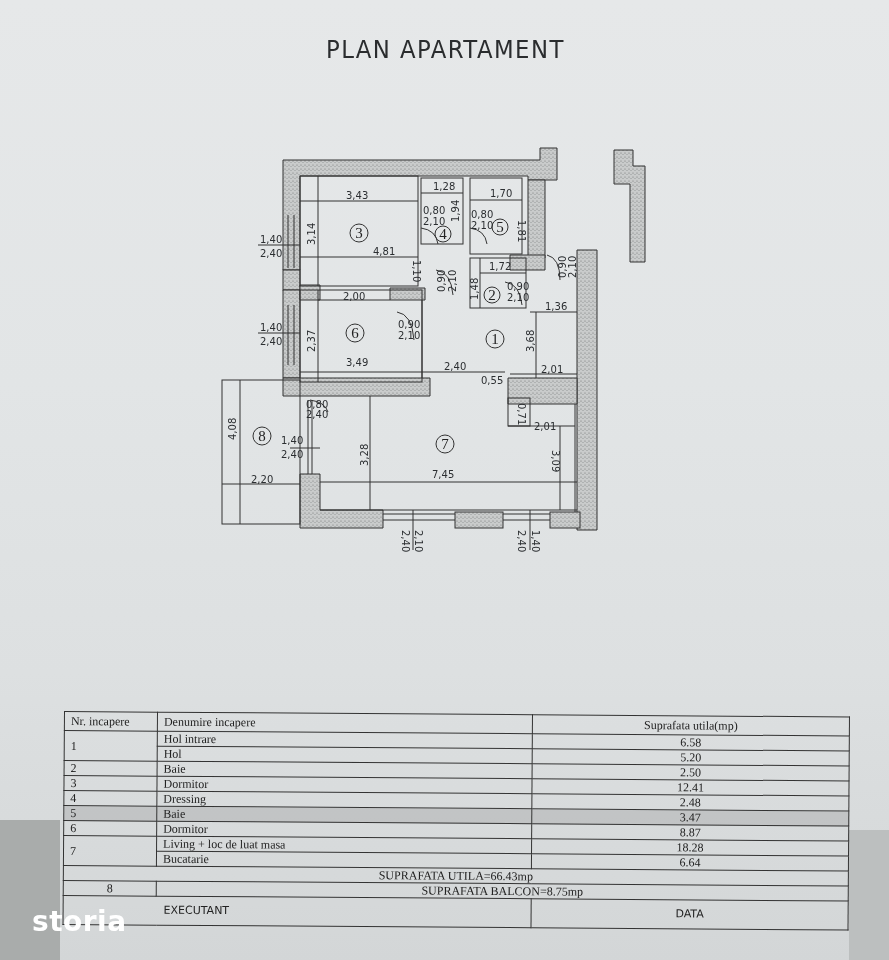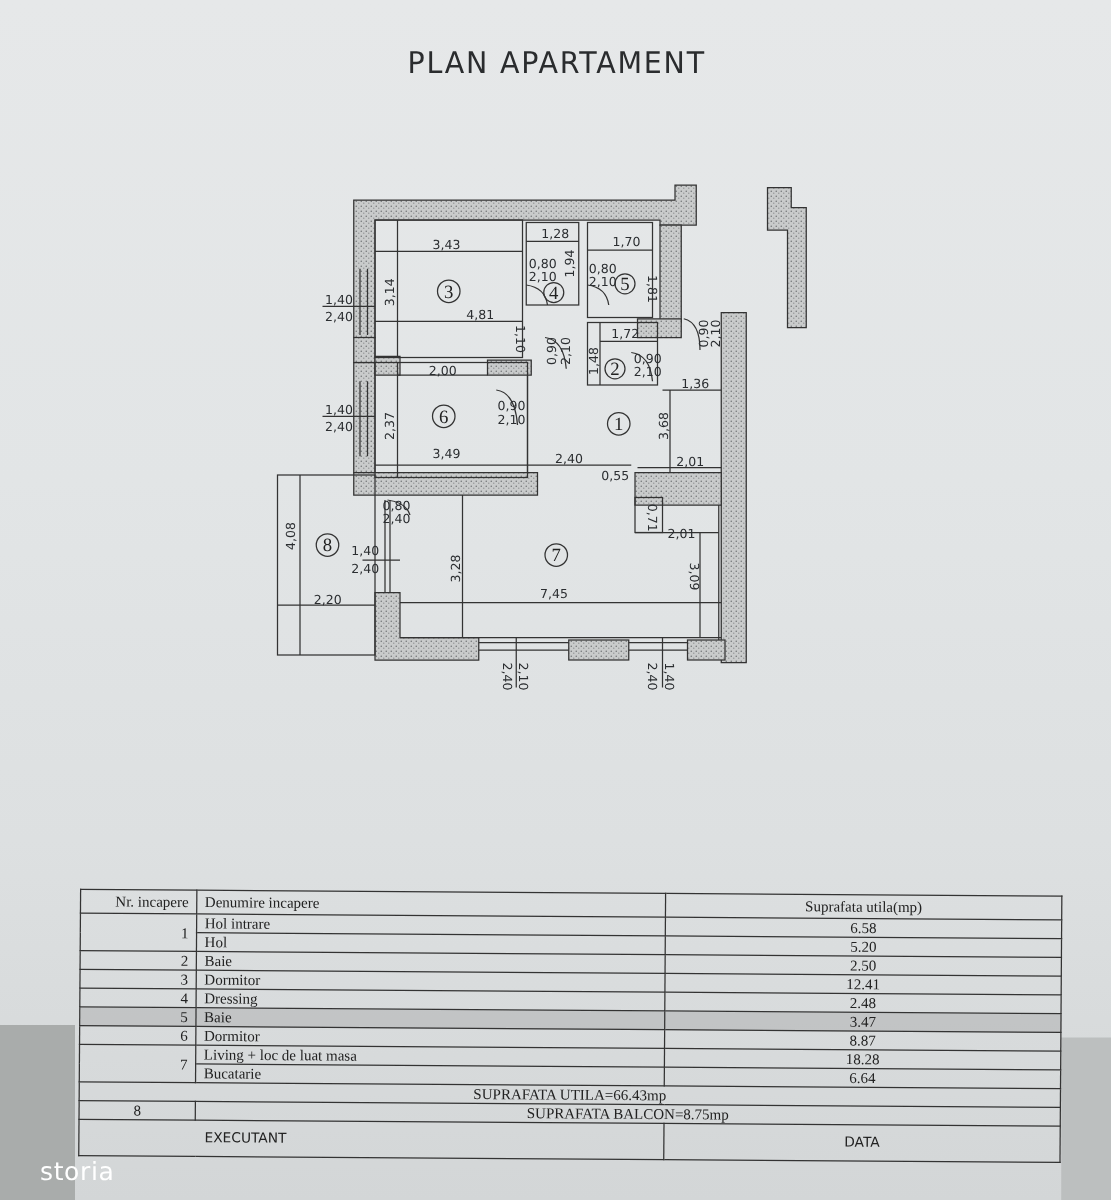--- a/index.html
+++ b/index.html
@@ -26,31 +26,31 @@
   .roomnum { font-family:"Liberation Serif", serif; font-size:15px; fill:#222; }
 
   
   .sched {
     position:absolute; left:64px; top:711px; width:786px;
     font-family:"Liberation Serif", serif; font-size:12px; color:#222;
     transform: rotate(0.4deg); transform-origin:left top;
   }
   .sched table { border-collapse:collapse; width:100%; }
   .sched td { border:1px solid #333; padding:0 6px; height:14px; line-height:14px; }
-  .sched .c-nr { width:80px; text-align:right; }
+  .sched .c-nr { width:80px; text-align:left; }
   .sched .c-name { width:362px; }
   .sched .c-area { text-align:center; }
   .sched .hdr td { height:18px; }
   .sched .total td { text-align:center; }
   .sched .footer td { height:28px; font-family:"DejaVu Sans", sans-serif; font-size:11px; }
   .shade-row td { background:rgba(0,0,0,0.10); }
 
   .logo {
-    position:absolute; left:32px; top:925px; font-family:"DejaVu Sans", sans-serif;
-    font-size:20px; font-weight:normal; color:#ffffff; letter-spacing:0.5px;
+    position:absolute; left:32px; top:905px; font-family:"DejaVu Sans", sans-serif;
+    font-size:28px; font-weight:bold; color:#ffffff; letter-spacing:0.5px;
   }
 </style>
 </head>
 <body>
 
 <div class="page-shadow"></div>
 <div class="page-shadow-r"></div>
 
 <div class="title">PLAN APARTAMENT</div>
 

